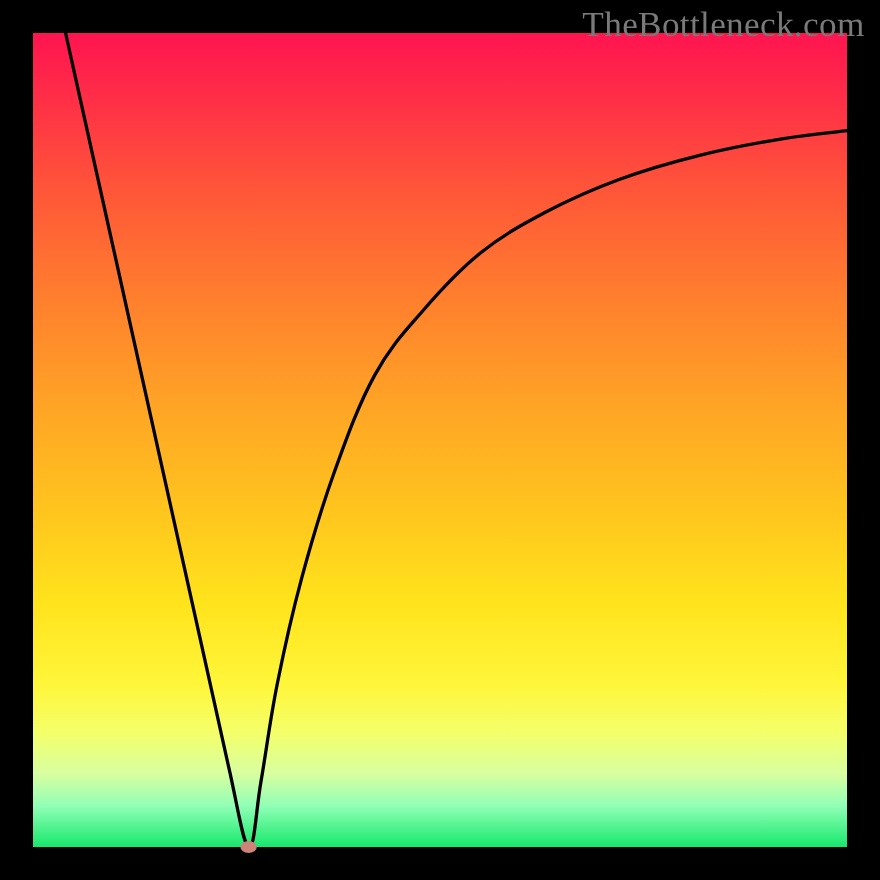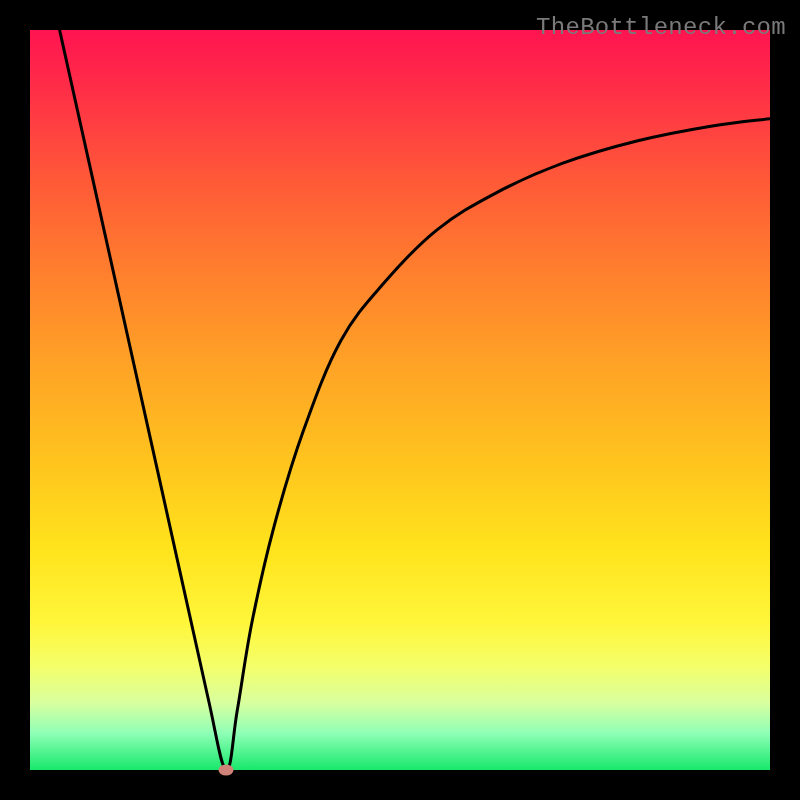--- a/index.html
+++ b/index.html
@@ -5,24 +5,24 @@
   * { margin: 0; padding: 0; box-sizing: border-box; }
   html, body { width: 800px; height: 800px; overflow: hidden; }
   .frame {
     width: 800px;
     height: 800px;
     background: #000;
     position: relative;
   }
   .watermark {
     position: absolute;
-    top: 14px;
+    top: 4px;
     right: 14px;
-    font-family: Liberation Mono, monospace;
-    font-size: 24px;
+    font-family: Liberation Serif, serif;
+    font-size: 32px;
     color: #7a7a7a;
     letter-spacing: 0.3px;
     z-index: 10;
   }
   .plot {
     position: absolute;
     left: 30px;
     top: 30px;
     width: 740px;
     height: 740px;

